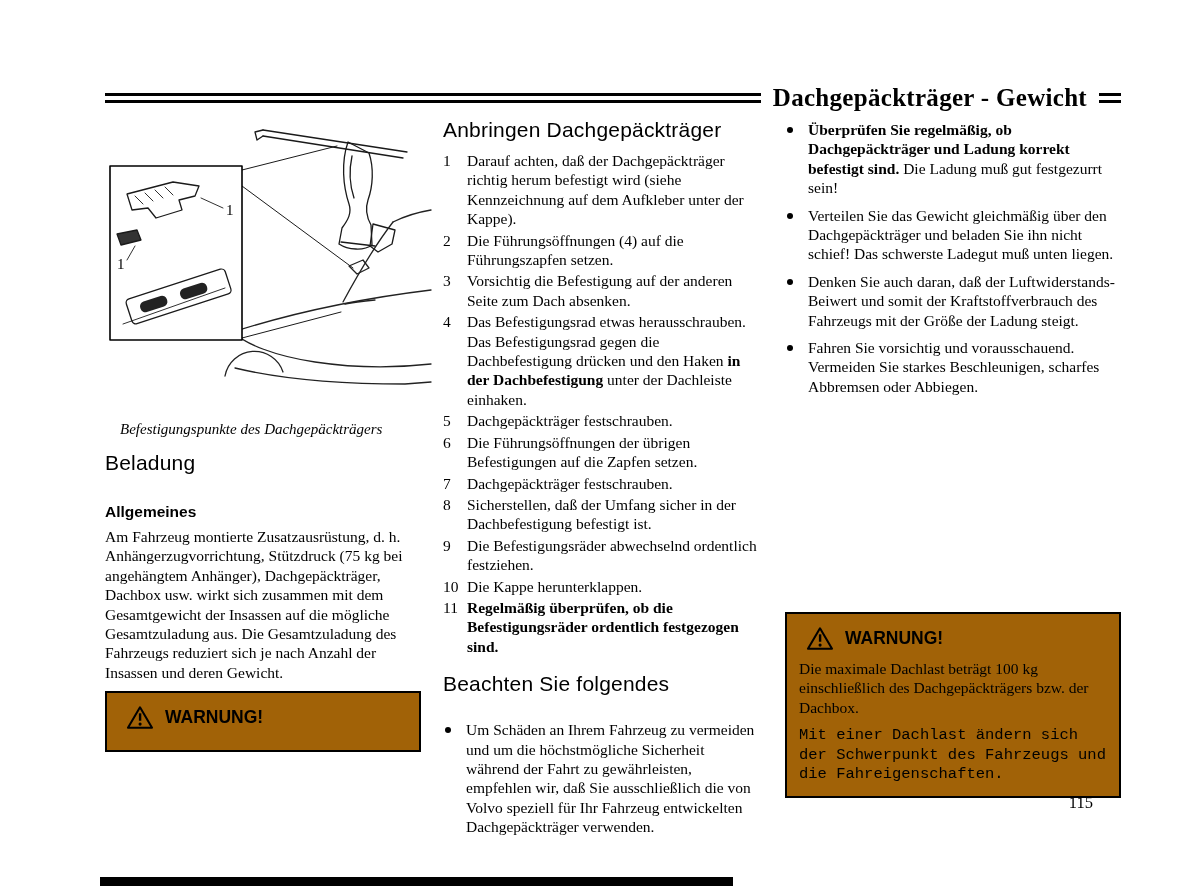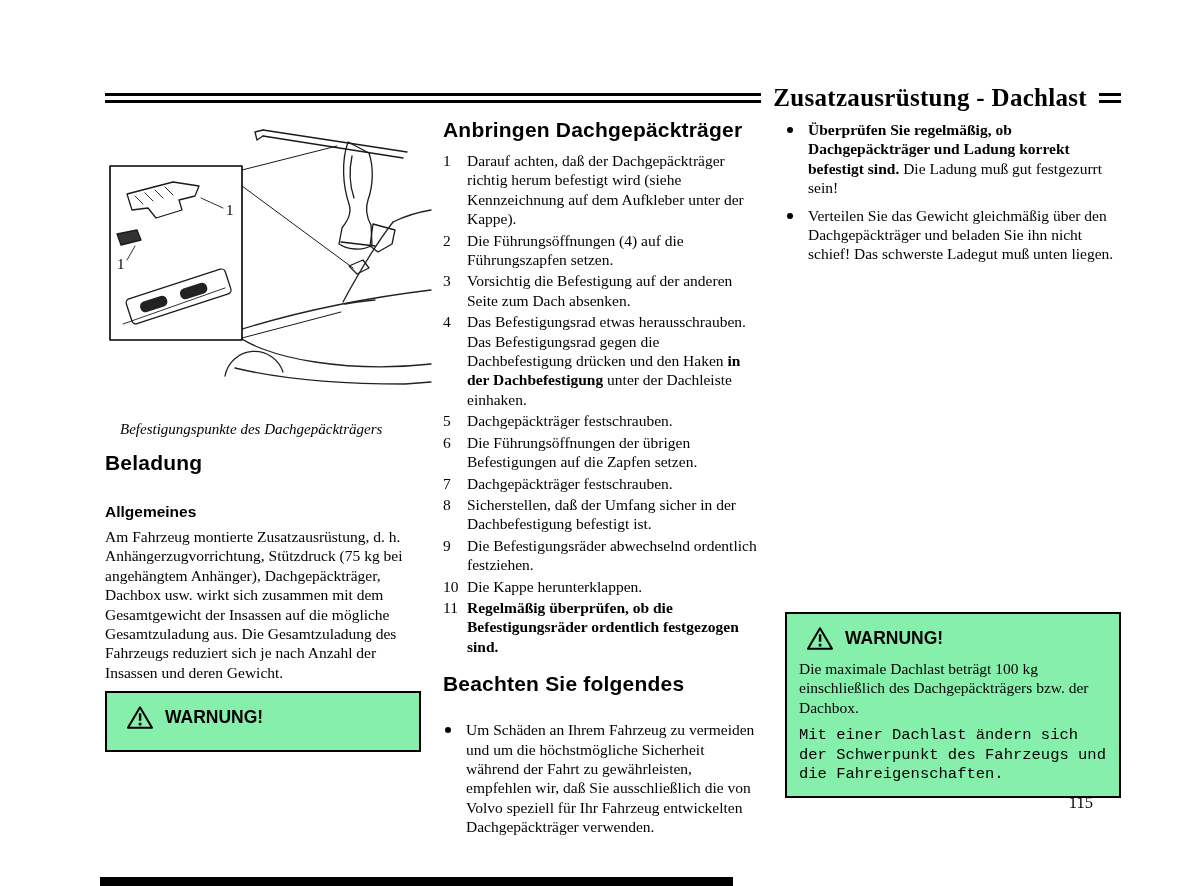--- a/index.html
+++ b/index.html
@@ -27,21 +27,21 @@
 
   
   .col-left  { position:absolute; left:105px; top:116px; width:316px; }
   .col-mid   { position:absolute; left:443px; top:118px; width:318px; }
   .col-right { position:absolute; left:785px; top:120px; width:336px; }
 
   .text { font-size:15.5px; line-height:19.4px; }
 
   h2 {
     font-family:"Liberation Sans","DejaVu Sans",sans-serif;
-    font-size:21px; font-weight:700; letter-spacing:.2px;
+    font-size:21px; font-weight:400; letter-spacing:.2px;
   }
   h3 {
     font-family:"Liberation Sans","DejaVu Sans",sans-serif;
     font-size:15.5px; font-weight:700;
   }
   .b { font-weight:700; }
 
   
   .figure { width:330px; height:272px; position:relative; }
   .figure svg { display:block; }
@@ -62,41 +62,41 @@
   .bullet { display:flex; margin-bottom:8px; }
   .bullet-dot {
     flex:0 0 6px; width:6px; height:6px; border-radius:50%;
     background:#000; margin:7px 15px 0 2px;
   }
 
   .col-mid h2.first { margin-bottom:9px; }
   .col-mid h2.second { margin-top:16px; margin-bottom:24px; }
 
   
-  .warning-box { border:2px solid #000; background:#86efac; padding:10px 12px 12px; }
+  .warning-box { border:2px solid #000; background:#a16207; padding:10px 12px 12px; }
   .warning-box.left-warn { margin-top:9px; }
   .warning-box.right-warn { position:absolute; left:785px; top:612px; width:336px; }
   .warn-head {
     display:flex; align-items:center; gap:11px;
     font-family:"Liberation Sans","DejaVu Sans",sans-serif;
     font-weight:700; font-size:17.5px;
     margin:2px 0 8px 7px;
   }
   .warning-box p + p { margin-top:9px;font-family:Liberation Mono, monospace; }
 
   
   .page-number { position:absolute; right:107px; top:793px; font-size:16.5px; }
   .bottom-bar { position:absolute; left:100px; top:877px; width:633px; height:9px; background:#000; }
 </style>
 </head>
 <body>
 
 <header class="page-header">
   <div class="dbl-rule long"></div>
-  <h1 class="page-title">Zusatzausrüstung - Dachlast</h1>
+  <h1 class="page-title">Dachgepäckträger - Gewicht</h1>
   <div class="dbl-rule short"></div>
 </header>
 
 <section class="col-left">
 
   <div class="figure">
     <svg viewBox="0 0 330 272" width="330" height="272">
       <g stroke="#1a1a1a" stroke-width="1.3" fill="none" stroke-linecap="round" stroke-linejoin="round">
 
         <g>
@@ -230,20 +230,28 @@
 <section class="col-right">
   <div class="text">
       <div class="bullet">
         <span class="bullet-dot"></span>
         <span class="item-body"><span class="b">Überprüfen Sie regelmäßig, ob Dachgepäckträger und Ladung korrekt befestigt sind.</span><span> Die Ladung muß gut festgezurrt sein!</span></span>
       </div>
       <div class="bullet">
         <span class="bullet-dot"></span>
         <span class="item-body"><span>Verteilen Sie das Gewicht gleichmäßig über den Dachgepäckträger und beladen Sie ihn nicht schief! Das schwerste Ladegut muß unten liegen.</span></span>
       </div>
+      <div class="bullet">
+        <span class="bullet-dot"></span>
+        <span class="item-body"><span>Denken Sie auch daran, daß der Luftwiderstands-Beiwert und somit der Kraftstoffverbrauch des Fahrzeugs mit der Größe der Ladung steigt.</span></span>
+      </div>
+      <div class="bullet">
+        <span class="bullet-dot"></span>
+        <span class="item-body"><span>Fahren Sie vorsichtig und vorausschauend. Vermeiden Sie starkes Beschleunigen, scharfes Abbremsen oder Abbiegen.</span></span>
+      </div>
     </div>
 </section>
 
 <div class="warning-box right-warn">
   <div class="warn-head">
     <svg width="28" height="25" viewBox="0 0 30 27">
       <path d="M15 2.5 L28 24.5 H2 Z" fill="none" stroke="#000" stroke-width="2.2" stroke-linejoin="round"></path>
       <rect x="13.8" y="9" width="2.6" height="8" fill="#000"></rect>
       <circle cx="15.1" cy="20.6" r="1.7" fill="#000"></circle>
     </svg>

